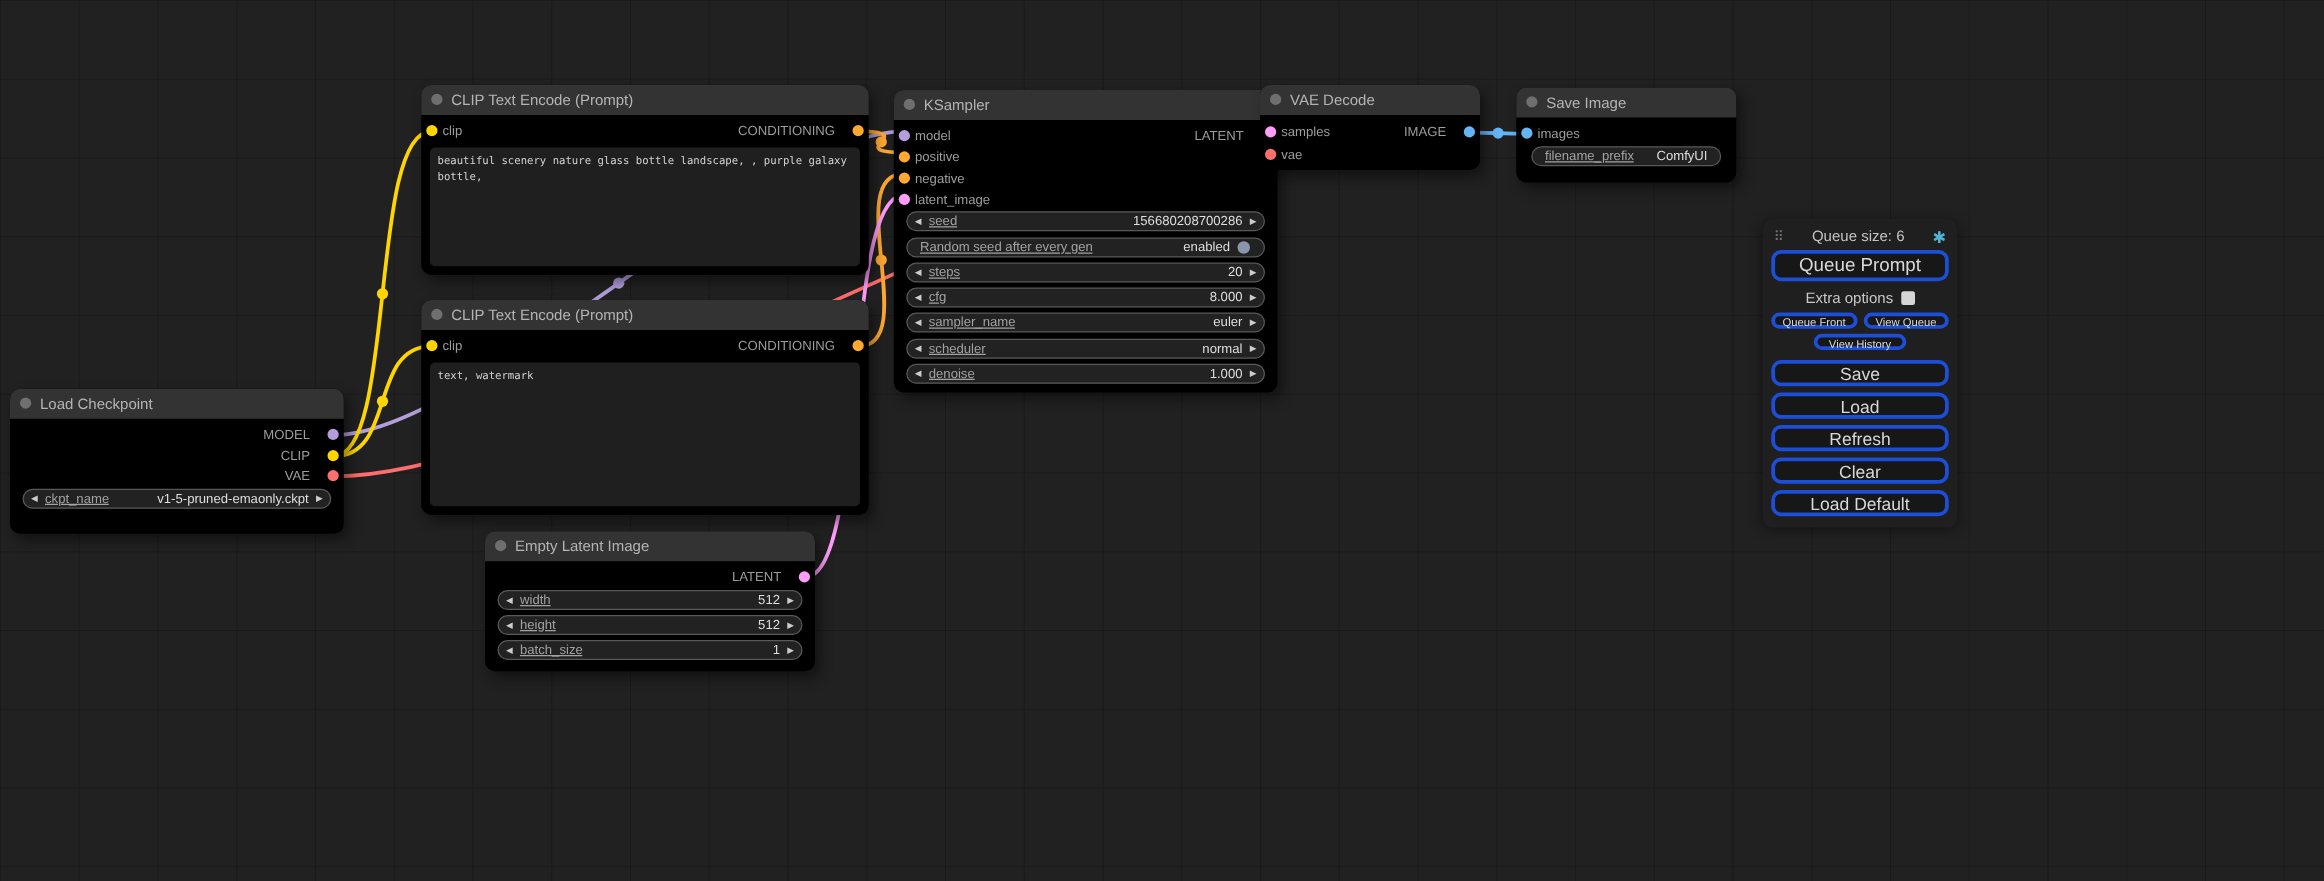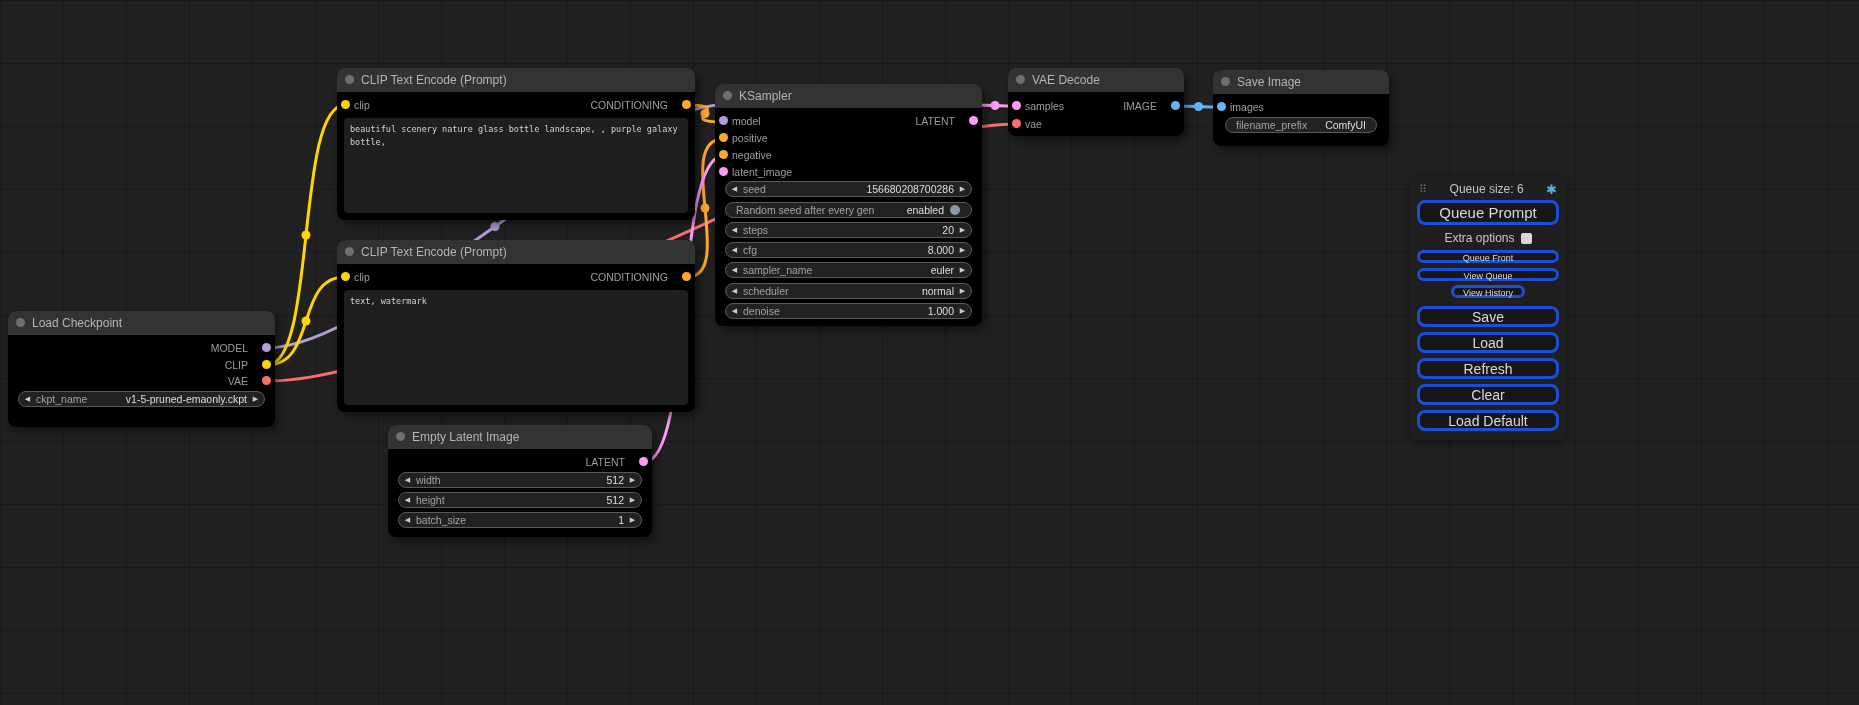--- a/index.html
+++ b/index.html
@@ -42,21 +42,21 @@
   .port.out .pdot { right: 4px; }
 
   .widget {
     position: absolute; left: 10px; right: 10px; height: 16px;
     background: #222222; border: 1px solid #595959; border-radius: 8px;
     display: flex; align-items: center; font-size: 10.5px; color: #a2a2a2;
     overflow: hidden; white-space: nowrap;
   }
   .widget.no-arrows { padding: 0 10px; }
   .widget .arr { font-size: 7px; color: #cccccc; width: 17px; text-align: center; flex: 0 0 auto; }
-  .widget .wname { flex: 0 1 auto; overflow: hidden; }
+  .widget .wname { flex: 0 1 auto; overflow: hidden; text-decoration: underline; }
   .widget .wval { margin-left: auto; color: #dedede; }
   .toggle-dot { width: 10px; height: 10px; border-radius: 50%; margin-left: 6px; margin-right: 1px; flex: 0 0 auto; }
 
   .prompt {
     position: absolute; left: 7px; right: 7px; background: #1f1f1f;
     border-radius: 4px; padding: 5px 6px;
     font-family: "DejaVu Sans Mono", monospace; font-size: 8.5px;
     line-height: 1.5; color: #d2d2d2; white-space: pre-wrap; word-break: break-word;
   }
 
@@ -70,21 +70,21 @@
   .queue-size { font-size: 12px; color: #c3c3c3; }
   .gear { font-size: 13px; cursor: pointer; }
   .btn {
     display: block; width: 100%; background: #171717; border: 3px solid #1d4ed8;
     border-radius: 8px; color: #d9d9d9; text-align: center; cursor: pointer;
     font-family: "Liberation Sans", sans-serif; padding: 0;
   }
   .btn-queue { height: 25px; font-size: 15px; margin: 0 0 6px; }
   .extra-row { display: flex; align-items: center; justify-content: center; gap: 6px; height: 14px; margin-bottom: 5px; font-size: 12px; }
   .checkbox { width: 11px; height: 11px; background: #d6d6d6; border-radius: 2px; flex: 0 0 auto; }
-  .small-row { display: flex; gap: 5px; margin-bottom: 4px; flex-direction: column; }
+  .small-row { display: flex; gap: 5px; margin-bottom: 4px; }
   .btn-small { height: 13px; font-size: 9px; line-height: 10px; border-radius: 8px; flex: 1 1 auto; }
   .btn-history { width: 74px; margin: 0 auto 8px; display: block; }
   .btn-big { height: 21px; font-size: 14px; margin-bottom: 5px; }
   .btn-big:last-child { margin-bottom: 0; }
 </style>
 </head>
 <body>
 
 <div id="canvas">
 
@@ -196,21 +196,21 @@
       <span class="arr">▶</span>
     </div>
     <div class="widget" style="top:87px">
       <span class="arr">◀</span>
       <span class="wname">batch_size</span>
       <span class="wval">1</span>
       <span class="arr">▶</span>
     </div>
   </div>
 
-  <div class="node" style="left:715px;top:84px;width:267px;height:242px;">
+  <div class="node" style="left:715px;top:72px;width:307px;height:242px;">
     <div class="node-title">
       <span class="collapse-dot"></span>
       <span>KSampler</span>
     </div>
     <div class="port in" style="top:30px">
       <span class="pdot" style="background-color: rgb(179, 157, 219);"></span>
       <span>model</span>
     </div>
     <div class="port in" style="top:47px">
       <span class="pdot" style="background-color: rgb(255, 169, 49);"></span>

